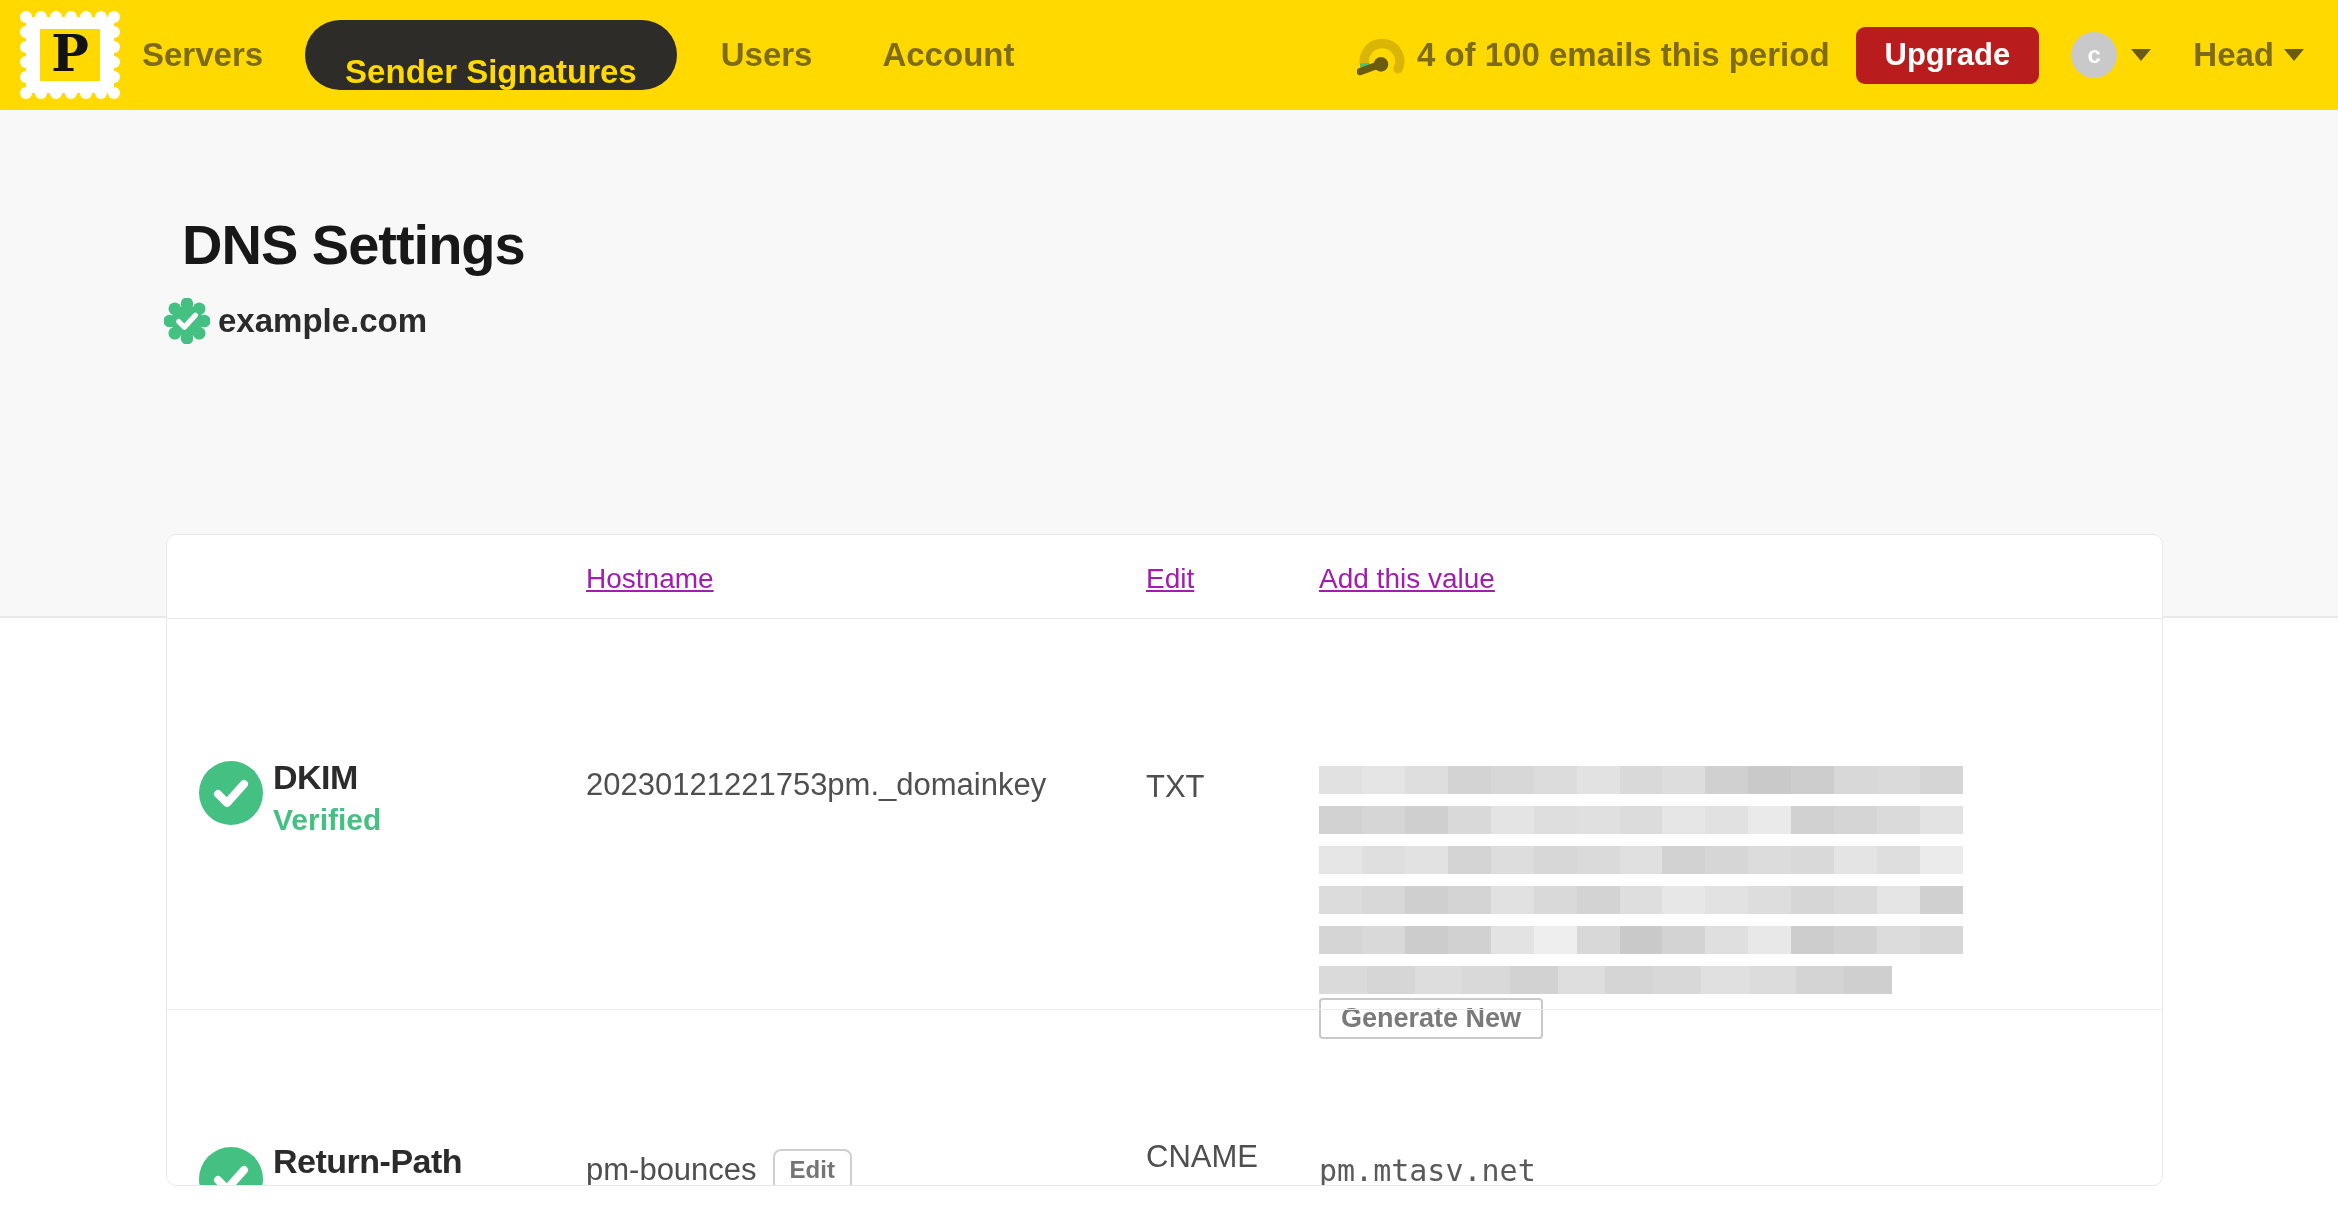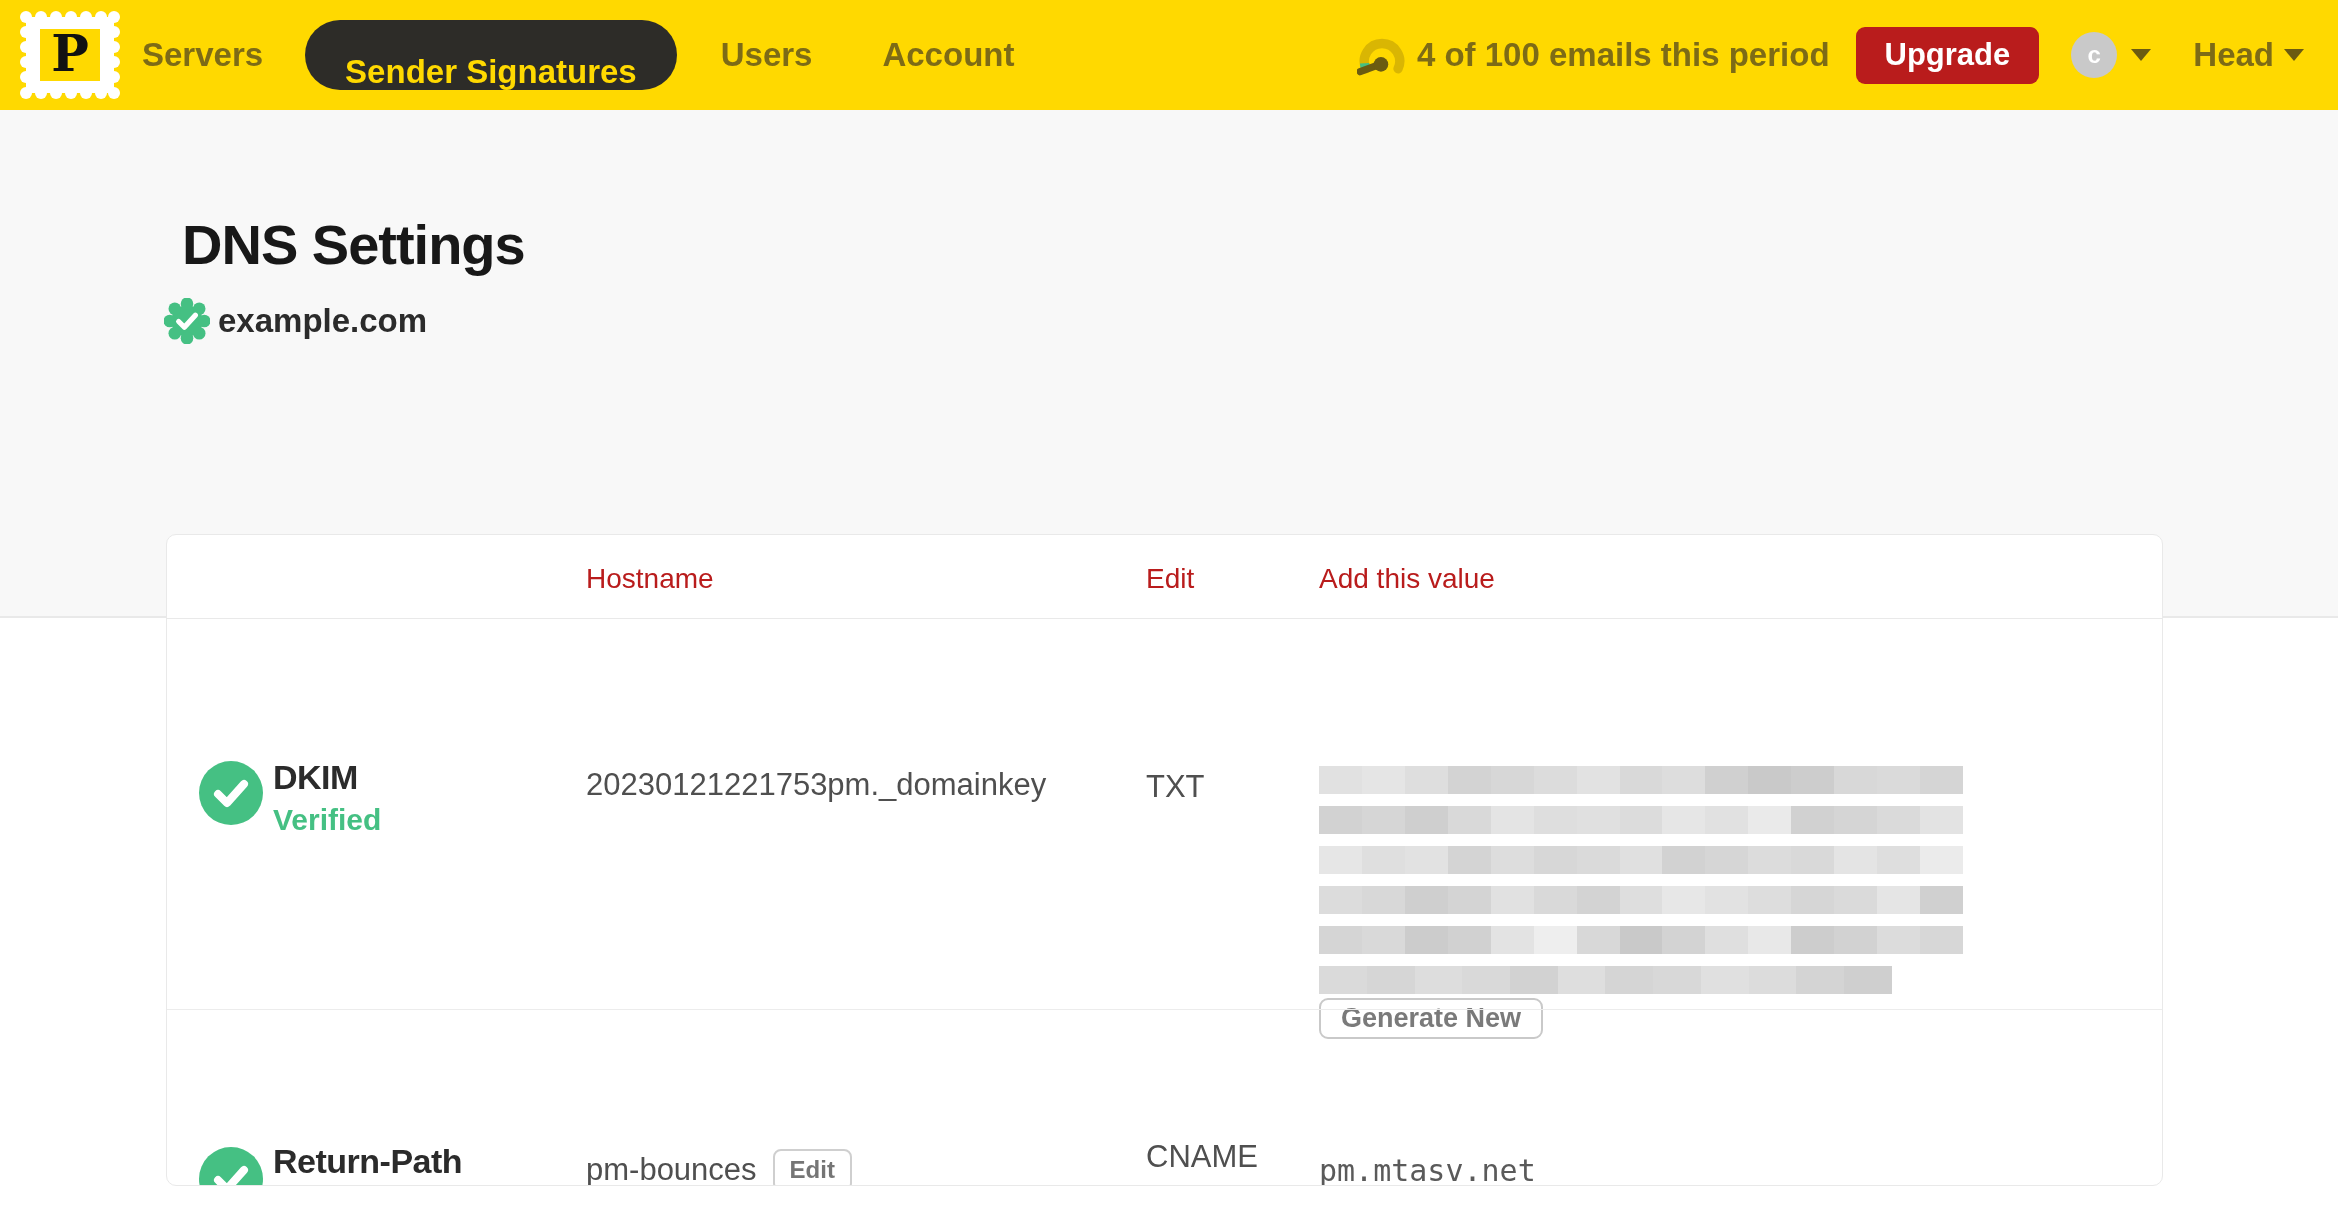--- a/index.html
+++ b/index.html
@@ -65,21 +65,21 @@
   }
   .instruction a { color:#909090; text-decoration:underline; text-underline-offset:6px; cursor:pointer; }
 
   
   .card {
     position:absolute; left:166px; top:534px; width:1997px; height:652px;
     background:#fff; border:1px solid #E9E9E9; border-radius:10px; z-index:3;
     overflow:hidden;
   }
   .thead { position:absolute; left:0; top:0; width:100%; height:84px; border-bottom:1px solid #E9E9E9; }
-  .th { position:absolute; top:44px; transform:translateY(-50%); font-size:28px; color:#b91c1c; }
+  .th { position:absolute; top:44px; transform:translateY(-50%); font-size:28px; color:#a21caf;text-decoration:underline; }
   .th.host { left:419px; } .th.type { left:979px; } .th.value { left:1152px; }
 
   .check-circle { position:absolute; width:64px; height:64px; }
   .row1 .check-circle { left:32px; top:226px; }
   .row2 .check-circle { left:32px; top:612px; }
 
   .name-stack { position:absolute; left:106px; }
   .row1 .name-stack { top:223px; }
   .row2 .name-stack { top:607px; }
   .rec-name { font-size:34px; font-weight:bold; color:#2B2B2B; letter-spacing:-0.5px; }
@@ -96,21 +96,21 @@
     margin-left:16px; height:42px; padding:0 15px; background:#fff;
     border:2px solid #CFCFCF; border-radius:8px; cursor:pointer;
     font-size:24px; font-weight:bold; color:#757575; font-family:"Liberation Sans", sans-serif;
   }
 
   .bars { position:absolute; left:1152px; top:231px; width:644px; }
   .bar { height:28px; margin-bottom:12px; }
 
   .generate-btn {
     position:absolute; left:1152px; top:463px; height:41px; padding:0 20px;
-    background:#fff; border:2px solid #C9C9C9; border-radius:9px; cursor:pointer;
+    background:#fff; border:2px solid #C9C9C9; border-radius:4px; cursor:pointer;
     font-size:27px; font-weight:bold; color:#7A7A7A; font-family:"Liberation Sans", sans-serif;
   }
 
   .row-divider { position:absolute; left:0; top:474px; width:100%; height:1px; background:#ECECEC; }
 
   .cell-mono {
     position:absolute; left:1152px; top:618px;
     font-family:"DejaVu Sans Mono", monospace; font-size:30px; color:#5A5A5A;
   }
 </style>

